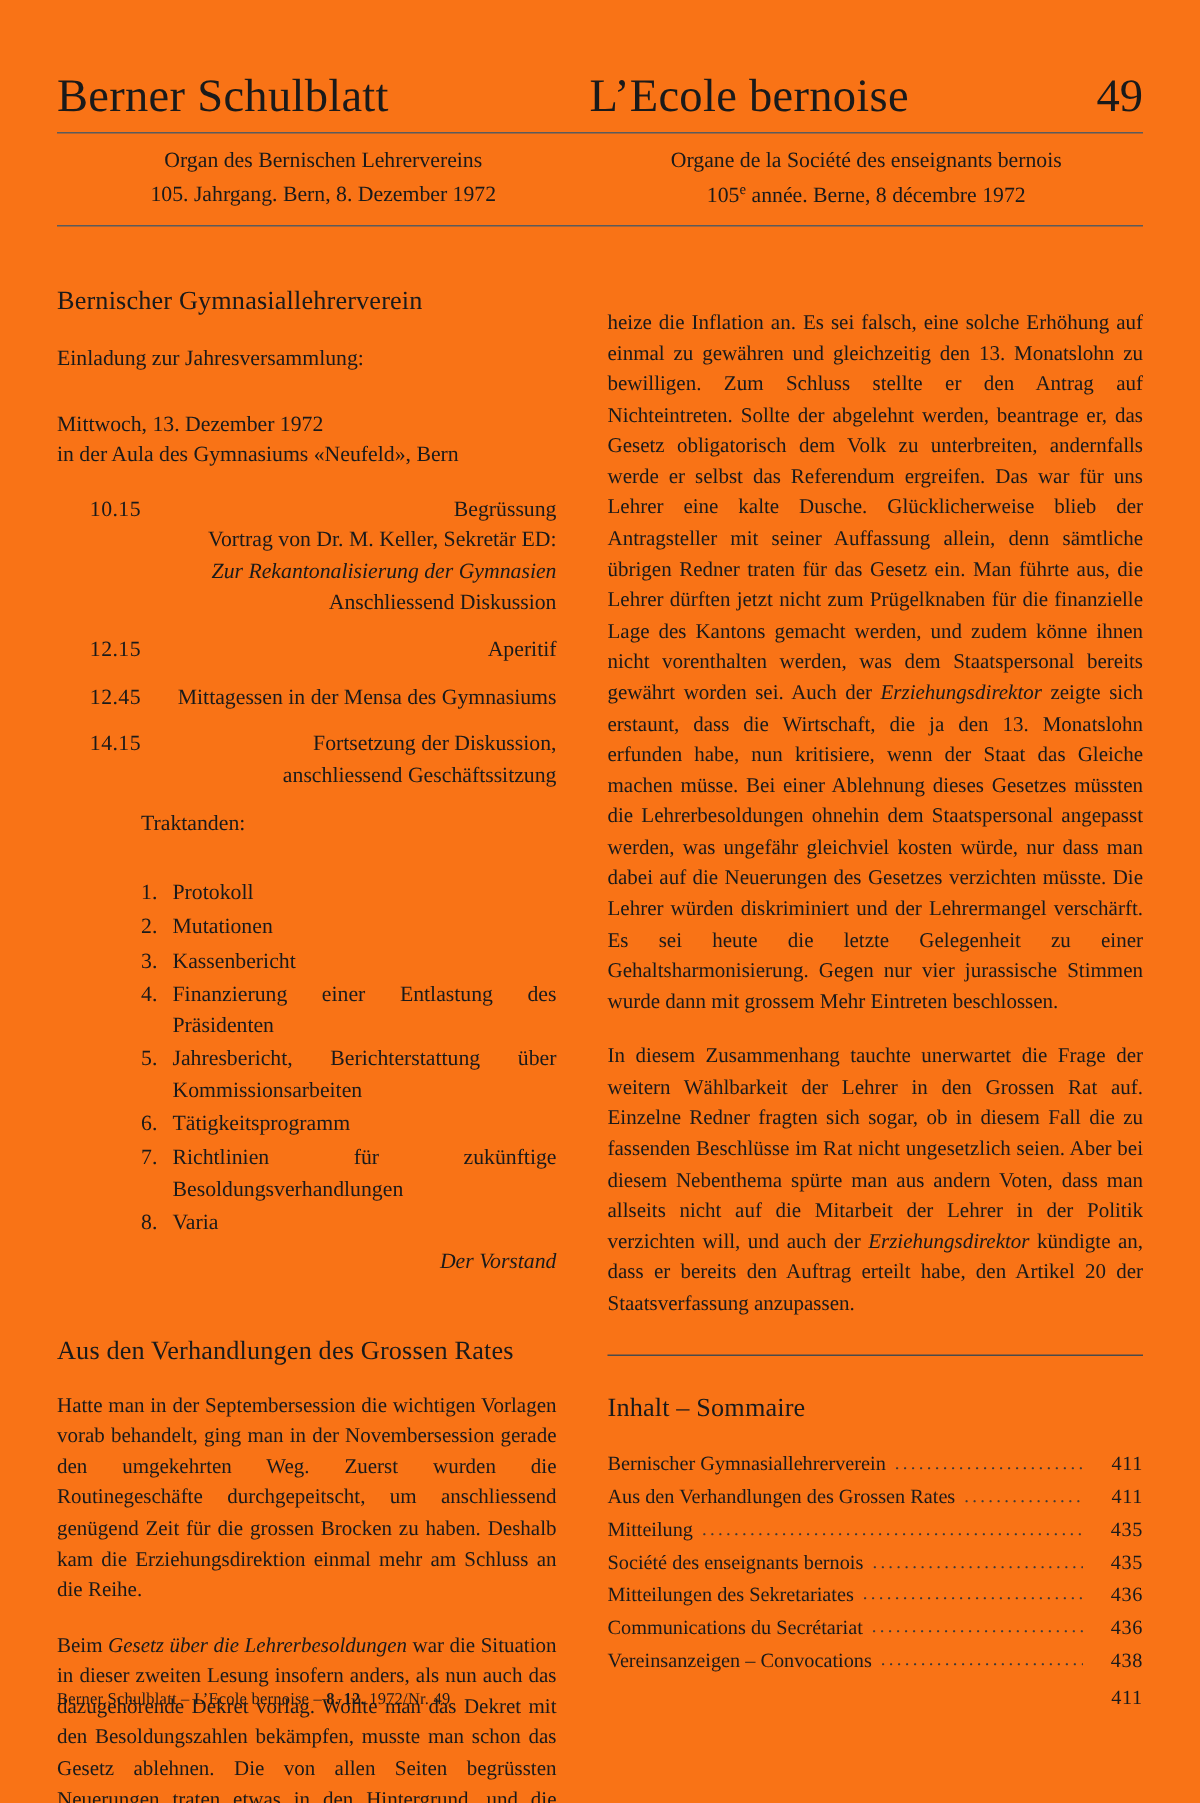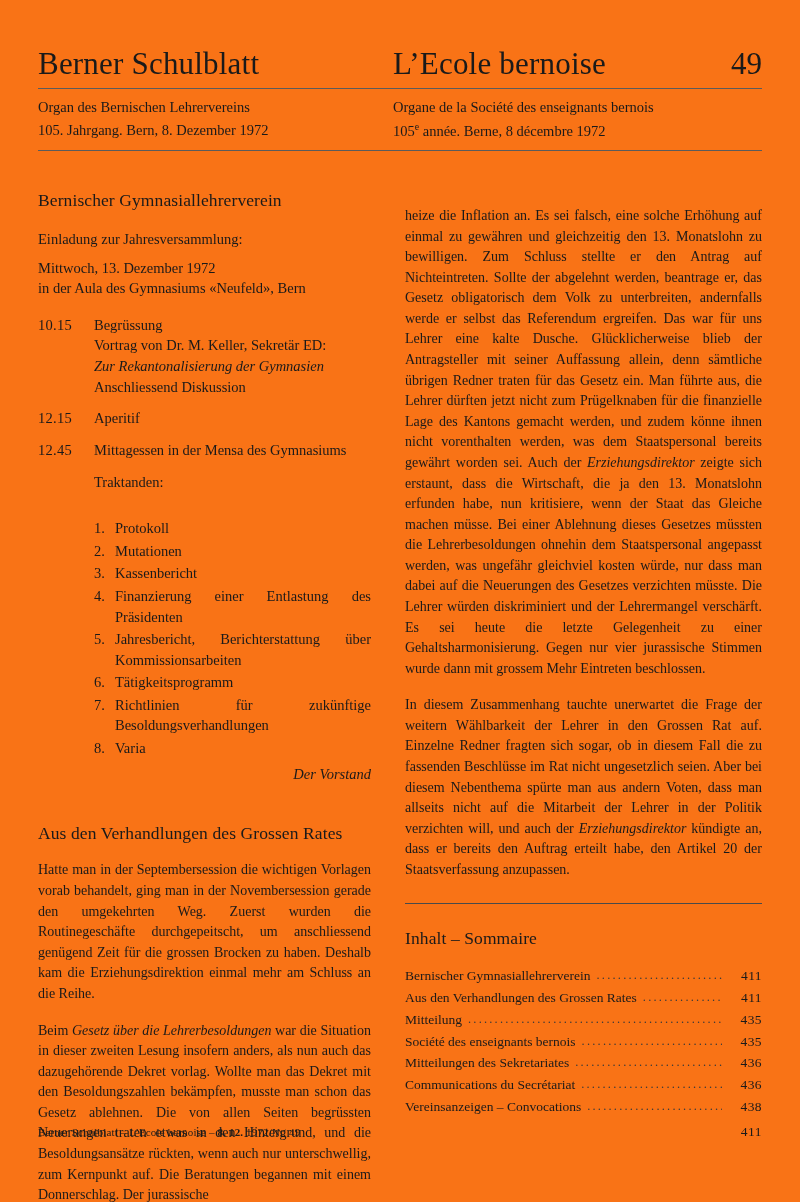--- a/index.html
+++ b/index.html
@@ -61,21 +61,21 @@
     position: absolute;
     left: 38px;
     right: 38px;
     top: 96px;
     display: flex;
     font-size: 14.5px;
     line-height: 1.62;
   }
   .subhead-col-left  { flex: 0 0 355px; }
   .subhead-col-right { flex: 1 1 auto; }
-  .subhead-line { white-space: nowrap; }
+  .subhead-line { white-space: nowrap; text-align: center; }
   sup.ord { font-size: 0.68em; vertical-align: super; }
 
   
   .body-cols {
     position: absolute;
     left: 38px;
     right: 38px;
     top: 190px;
     bottom: 70px;
     display: flex;
@@ -103,31 +103,31 @@
   h2.section-title-2 {
     font-weight: normal;
     font-size: 17.5px;
     margin: 0 0 14px 0;
     letter-spacing: 0.1px;
     line-height: 1.25;
   }
 
   .lead {
     font-size: 14.5px;
-    margin: 0 0 7px 0;
+    margin: 0 0 22px 0;
     line-height: 1.5;
   }
   .meeting-when {
     font-size: 14.5px;
     margin: 0 0 16px 0;
     line-height: 1.42;
   }
 
   
-  .program { margin: 0 0 14px 0; }
+  .program { margin: 0 0 14px 0; text-align: right; }
   .prog-row {
     display: flex;
     margin-bottom: 11px;
     font-size: 14.5px;
     line-height: 1.42;
   }
   .prog-time {
     flex: 0 0 56px;
     letter-spacing: 0.3px;
   }
@@ -295,20 +295,27 @@
           <div class="prog-body">
             <span class="prog-line">Aperitif</span>
           </div>
         </div>
         <div class="prog-row">
           <div class="prog-time">12.45</div>
           <div class="prog-body">
             <span class="prog-line">Mittagessen in der Mensa des Gymnasiums</span>
           </div>
         </div>
+        <div class="prog-row">
+          <div class="prog-time">14.15</div>
+          <div class="prog-body">
+            <span class="prog-line">Fortsetzung der Diskussion,</span>
+            <span class="prog-line">anschliessend Geschäftssitzung</span>
+          </div>
+        </div>
       </div>
 
       <div class="traktanden-label">Traktanden:</div>
 
       <ol class="traktanden">
         <li>
           <span class="num">1.</span>
           <span class="txt">Protokoll</span>
         </li>
         <li>

